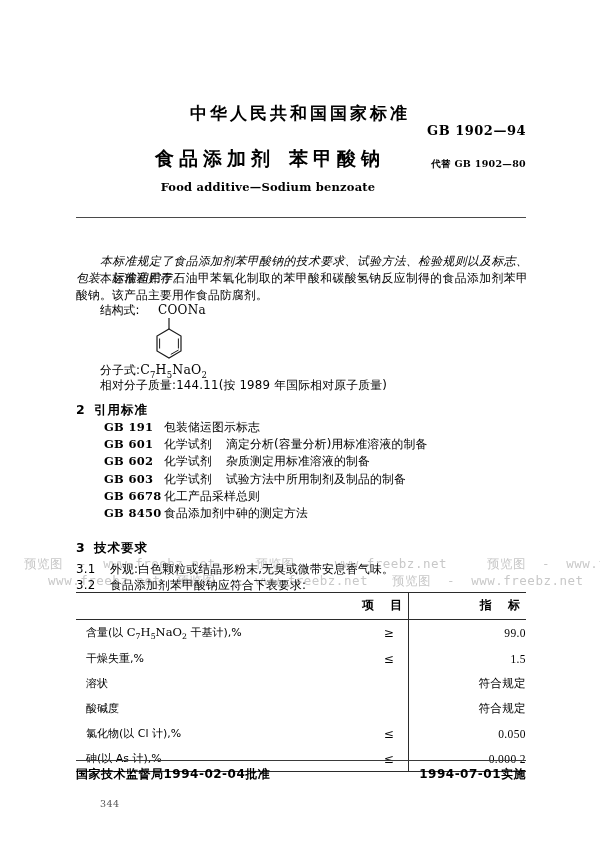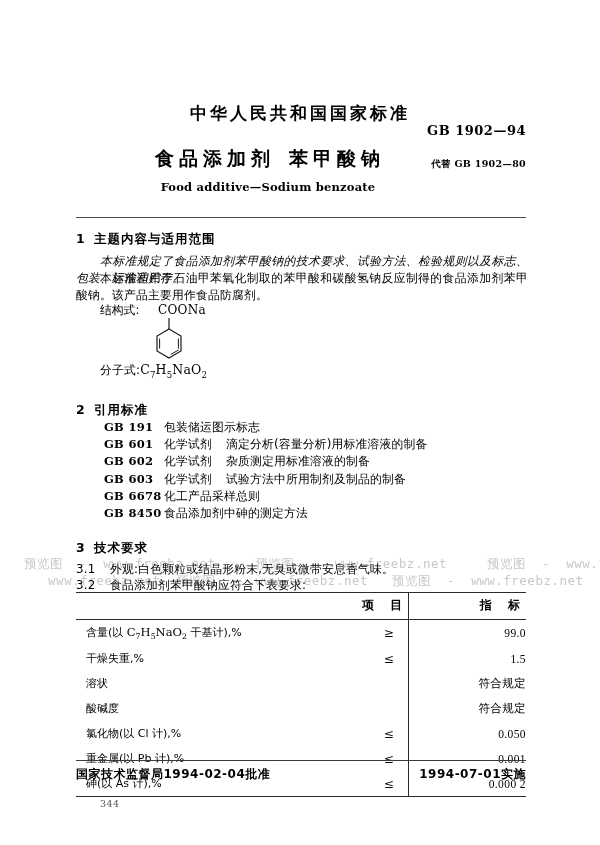--- a/index.html
+++ b/index.html
@@ -293,23 +293,20 @@
   <div class="doc-title">
     <span>食品添加剂</span><span class="gap"></span><span>苯甲酸钠</span>
   </div>
 
   <div class="replaces">代替 GB 1902—80</div>
 
   <div class="doc-title-en">Food additive—Sodium benzoate</div>
 
   <div class="rule-top"></div>
 
-  <div class="sec-head" style="top:231px;">
-    <span class="num">1</span><span>主题内容与适用范围</span>
-  </div>
 
   <div class="para indent2" style="top:253px;font-style:italic;">本标准规定了食品添加剂苯甲酸钠的技术要求、试验方法、检验规则以及标志、包装、运输和贮存。</div>
 
   <div class="para indent2" style="top:270px;">本标准适用于石油甲苯氧化制取的苯甲酸和碳酸氢钠反应制得的食品添加剂苯甲酸钠。该产品主要用作食品防腐剂。</div>
 
   <div class="struct-label" style="top:303px;">结构式:</div>
 
   <div class="coona">COONa</div>
 
   <div class="benzene">
@@ -322,20 +319,23 @@
       <line x1="11.6" y1="22.5" x2="11.6" y2="32.5" stroke="#1a1a1a" stroke-width="1"></line>
       <line x1="30.4" y1="22.5" x2="30.4" y2="32.5" stroke="#1a1a1a" stroke-width="1"></line>
       <line x1="22.8" y1="38.4" x2="30.6" y2="34.0" stroke="#1a1a1a" stroke-width="1"></line>
     </svg>
   </div>
 
   <div class="formula-line" style="top:362px;">
     <span>分子式:</span><span class="sci">C<sub>7</sub>H<sub>5</sub>NaO<sub>2</sub></span>
   </div>
 
+  <div class="formula-line" style="top:378px;">
+    <span>相对分子质量:</span><span>144.11(按 1989 年国际相对原子质量)</span>
+  </div>
 
   <div class="sec-head" style="top:402px;">
     <span class="num">2</span><span>引用标准</span>
   </div>
 
   <div class="ref-list">
     <div class="ref-row">
       <span class="ref-code">GB 191</span>
       <span class="ref-name"><span>包装储运图示标志</span></span>
     </div>
@@ -409,25 +409,20 @@
         <td class="col-item item-text">酸碱度</td>
         <td class="col-op"></td>
         <td class="col-val">符合规定</td>
       </tr>
       <tr>
         <td class="col-item item-text">氯化物(以 Cl 计),%</td>
         <td class="col-op">≤</td>
         <td class="col-val">0.050</td>
       </tr>
       <tr>
-        <td class="col-item item-text">重金属(以 Pb 计),%</td>
-        <td class="col-op">≤</td>
-        <td class="col-val">0.001</td>
-      </tr>
-      <tr>
         <td class="col-item item-text">砷(以 As 计),%</td>
         <td class="col-op">≤</td>
         <td class="col-val">0.000 2</td>
       </tr>
     </tbody>
   </table>
 
   <div class="rule-foot"></div>
   <div class="foot-left">国家技术监督局1994-02-04批准</div>
   <div class="foot-right">1994-07-01实施</div>

